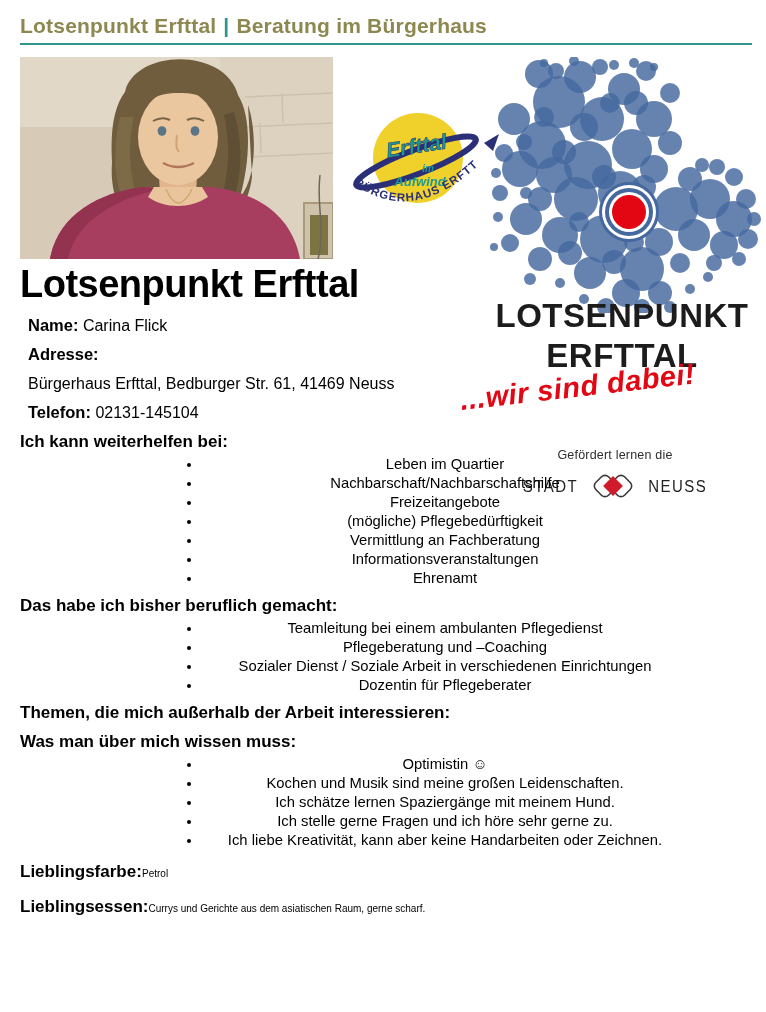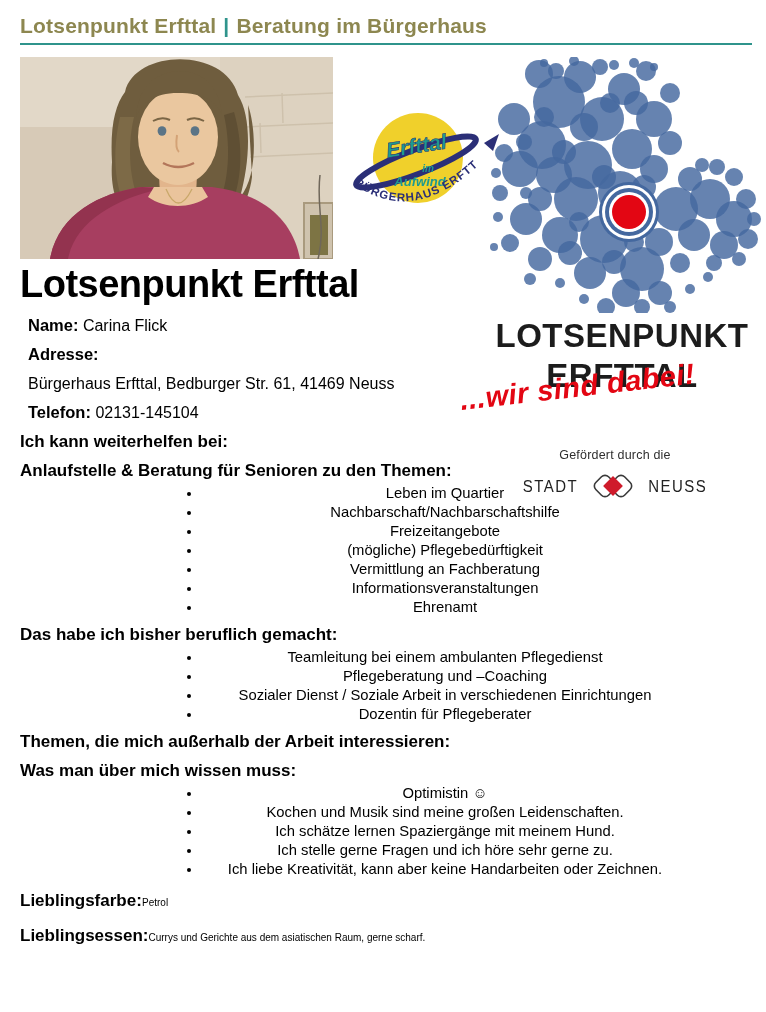--- a/index.html
+++ b/index.html
@@ -15,21 +15,21 @@
     border-bottom:2px solid var(--teal,#2f948c);
     padding-bottom:5px;white-space:nowrap;
   }
   .doc-header .sep{color:var(--teal,#2f948c);font-weight:600;padding:0 7px;}
   
   .photo{position:absolute;left:20px;top:57px;width:313px;height:202px;overflow:hidden;}
   
   .bh-logo{position:absolute;left:350px;top:110px;width:132px;height:110px;}
   
   .bubble-logo{position:absolute;left:484px;top:57px;width:282px;height:256px;}
-  .lp-wordmark{position:absolute;left:486px;top:316px;width:272px;text-align:center;line-height:40px;}
+  .lp-wordmark{position:absolute;left:486px;top:296px;width:272px;text-align:center;line-height:40px;}
   .lp-wordmark .l1,.lp-wordmark .l2{
     font-weight:900;font-size:33px;color:#1c1c1c;letter-spacing:.5px;
     font-family:"Liberation Sans","DejaVu Sans",sans-serif;
   }
   .lp-slogan{
     position:absolute;left:462px;top:384px;width:300px;
     font-size:29px;font-weight:700;font-style:italic;
     color:var(--red,#e30613);transform:rotate(-6.5deg);transform-origin:left bottom;
     letter-spacing:.5px;white-space:nowrap;
   }
@@ -207,21 +207,21 @@
   </svg>
 </div>
 
 <div class="lp-wordmark">
   <div class="l1">LOTSENPUNKT</div>
   <div class="l2">ERFTTAL</div>
 </div>
 <div class="lp-slogan">...wir sind dabei!</div>
 
 <div class="funding">
-  <div class="caption">Gefördert durch die</div>
+  <div class="caption">Gefördert lernen die</div>
   <div class="row">
     <span class="city">STADT</span>
     <svg width="46" height="42" viewBox="0 0 46 42">
       <rect x="6" y="12" width="18" height="18" rx="5" fill="none" stroke="#3a3a3a" stroke-width="1.6" transform="rotate(45 15 21)"></rect>
       <rect x="22" y="12" width="18" height="18" rx="5" fill="none" stroke="#3a3a3a" stroke-width="1.6" transform="rotate(45 31 21)"></rect>
       <rect x="16" y="14" width="14" height="14" fill="#cf1b2b" transform="rotate(45 23 21)"></rect>
     </svg>
     <span class="city">NEUSS</span>
   </div>
 </div>
@@ -231,21 +231,20 @@
 
   <div class="info">
     <p><b>Name:</b> <span>Carina Flick</span></p>
     <p><b>Adresse:</b></p>
     <p>Bürgerhaus Erfttal, Bedburger Str. 61, 41469 Neuss</p>
     <p><b>Telefon:</b> <span>02131-145104</span></p>
   </div>
 
   <h2 class="section-heading">Ich kann weiterhelfen bei:</h2>
 
-  <h2 class="section-heading">Anlaufstelle &amp; Beratung für Senioren zu den Themen:</h2>
   <ul class="bullets">
     <li>Leben im Quartier</li>
     <li>Nachbarschaft/Nachbarschaftshilfe</li>
     <li>Freizeitangebote</li>
     <li>(mögliche) Pflegebedürftigkeit</li>
     <li>Vermittlung an Fachberatung</li>
     <li>Informationsveranstaltungen</li>
     <li>Ehrenamt</li>
   </ul>
 

